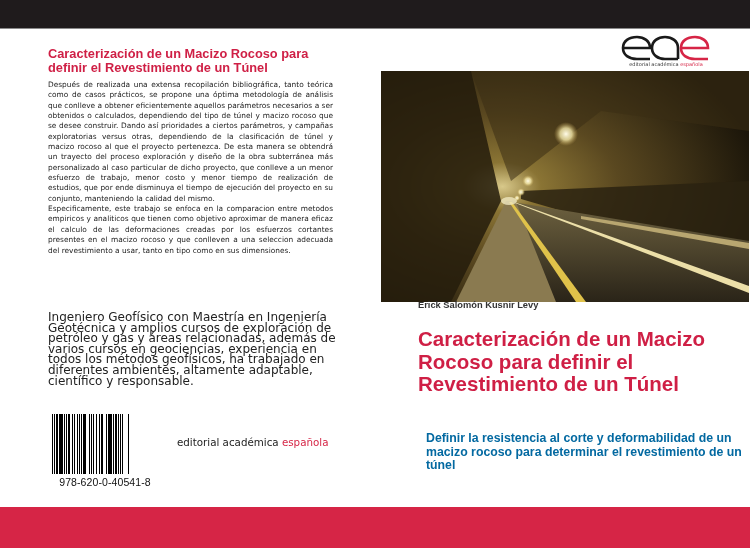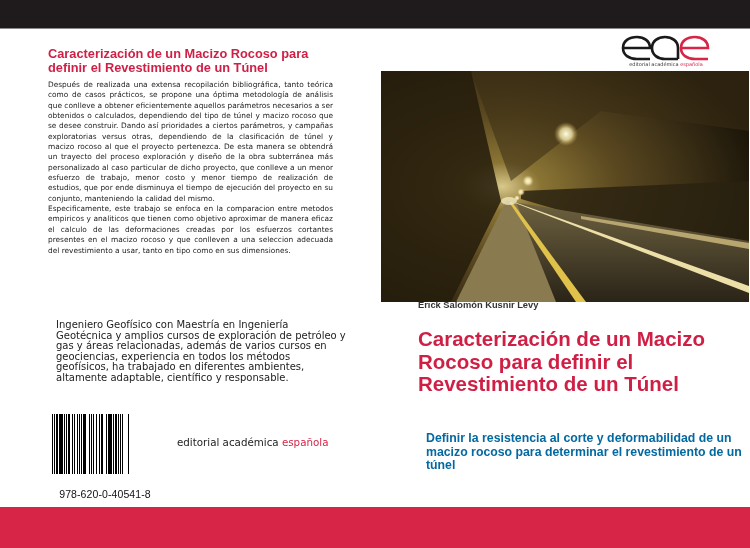--- a/index.html
+++ b/index.html
@@ -18,29 +18,29 @@
       font-size: 12.8px; line-height: 14px; margin: 0;
     }
     .blurb {
       position: absolute; left: 48px; top: 80px; width: 285px;
       font-family: "DejaVu Sans", sans-serif; font-size: 7.4px; line-height: 10.35px;
       color: #222; text-align: justify; margin: 0;
     }
     .blurb p { margin: 0; }
     .bio {
       position: absolute; left: 48px; top: 312px; width: 290px;
-      font-family: "DejaVu Sans", sans-serif; font-size: 10px; line-height: 10.6px;
-      color: #222; margin: 8px;
+      font-family: "DejaVu Sans", sans-serif; font-size: 12px; line-height: 10.6px;
+      color: #222; margin: 0;
     }
     .barcode-wrap { position: absolute; left: 52px; top: 414px; width: 106px; }
     .barcode { display: flex; height: 60px; align-items: stretch; }
     .barcode span { display: block; background: #000; height: 100%; }
     .isbn {
       font-family: "Liberation Sans", sans-serif; font-size: 10.5px; color: #111;
-      text-align: center; margin-top: 14px; letter-spacing: 0.1px;
+      text-align: center; margin-top: 2px; letter-spacing: 0.1px;
     }
     .back-publisher {
       position: absolute; left: 177px; top: 436px;
       font-family: "DejaVu Sans", sans-serif; font-size: 10.3px; color: #222;
     }
     .back-publisher .accent { color: #d62546; }
 
     
     .logo { position: absolute; left: 620px; top: 35px; width: 90px; height: 34px; }
     .logo svg { display: block; }

